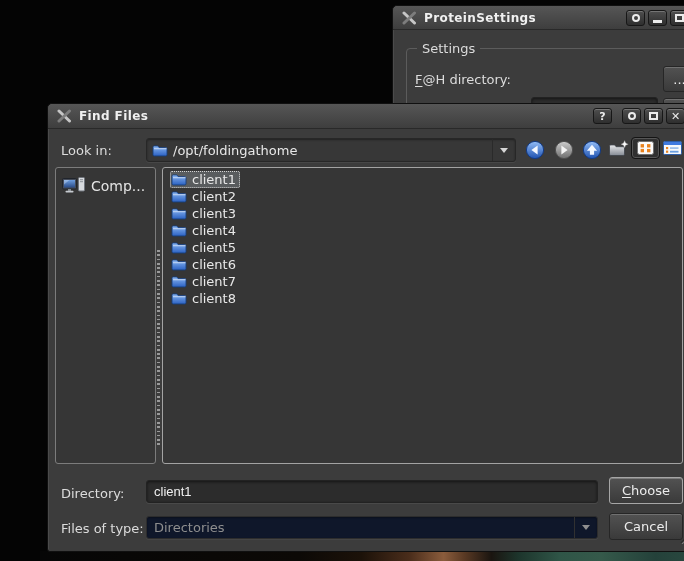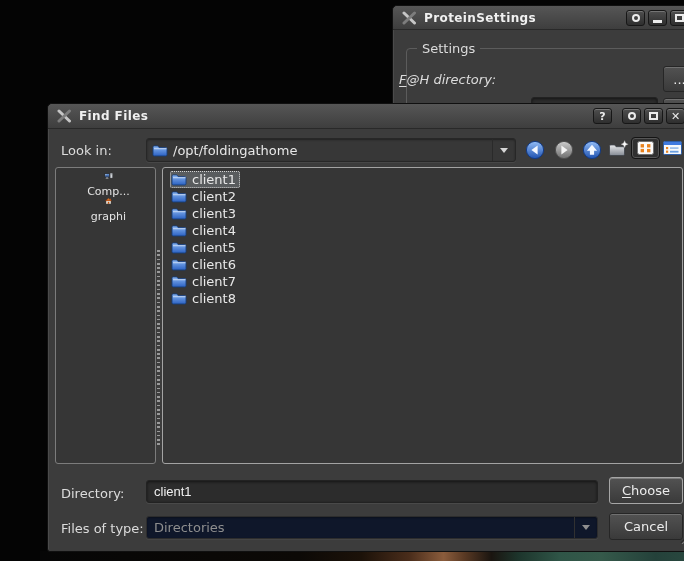--- a/index.html
+++ b/index.html
@@ -79,21 +79,21 @@
   
   .ps{ left:352px; top:5px; width:330px; height:228px; z-index:1; }
   .groupbox{
     position:absolute; left:13px; top:42px; width:292px; height:178px;
     border:1px solid #5c5c5c; border-radius:4px;
   }
   .group-legend{
     position:absolute; left:24px; top:35px; background:#3c3c3c;
     padding:0 5px; font-size:13px; color:#dcdcdc;
   }
-  .ps-label{ left:6px; top:66px;font-style:italic; }
+  .ps-label{ left:22px; top:66px; }
   .ps-field1{ left:138px; top:59px; width:127px; height:27px; }
   .ps-browse1{ left:270px; top:60px; width:33px; height:26px; }
   .ps-field2{ left:138px; top:91px; width:127px; height:27px; }
   .ps-browse2{ left:270px; top:92px; width:33px; height:26px; }
   .ps-sliver{ left:292px; top:182px; width:36px; height:30px; }
 
   
   .ff{ left:7px; top:103px; width:649px; height:449px; z-index:2; }
   .ff .titlebar{ height:25px; }
 
@@ -120,21 +120,21 @@
   .viewbtn{
     border-radius:4px; padding:3px 5px;
     background:#303030; border:1px solid #141414;
     box-shadow: inset 0 0 0 1px #565656;
   }
   .tb-iconview{ left:583px; top:33px; }
   .tb-detailview{ left:615px; top:37px; }
 
   .panel{ position:absolute; border-radius:3px; background:#363636; }
   .sidebar{ left:7px; top:63px; width:101px; height:297px; border:1px solid #7c7c7c; padding-top:5px; }
-  .side-item{ display:flex; align-items:center; gap:6px; height:25px; padding-left:6px; font-size:11px; color:#e4e4e4;flex-direction:column; }
+  .side-item{ display:flex; align-items:center; gap:6px; height:25px; padding-left:6px; font-size:14px; color:#e4e4e4; }
   .filelist{ left:114px; top:63px; width:521px; height:297px; border:1px solid #a3a3a3; padding:3px 0 0 7px; }
   .splitter{
     position:absolute; left:109px; top:146px; width:3px; height:196px;
     background-image:repeating-linear-gradient(180deg,#9a9a9a 0 1.6px,transparent 1.6px 4.3px);
   }
   .frow{ display:flex; align-items:center; gap:5px; height:17px; font-size:13px; color:#e8e8e8; width:max-content; padding:0 4px 0 1px; }
   .frow.selected{ background:#595c5e; outline:1px dotted #d2d2d2; outline-offset:-1px; border-radius:2px; }
 
   .dir-label{ left:13px; top:382px; }
   .dir-input{ left:98px; top:376px; width:452px; height:23px; font-size:13px; padding-left:7px; }
@@ -305,29 +305,20 @@
           <rect x="18" y="2.2" width="3" height="1" fill="#8a8f96"></rect>
           <rect x="18" y="4.2" width="3" height="1" fill="#8a8f96"></rect>
           <rect x="0.5" y="1.5" width="14" height="10.5" rx="1.2" fill="#454c59" stroke="#20242b"></rect>
           <rect x="2" y="3" width="11" height="7.5" fill="url(#gScreen)"></rect>
           <path d="M2 3 L7.5 3 L2 7.5 z" fill="rgba(255,255,255,.3)"></path>
           <rect x="6" y="12.2" width="3" height="1.6" fill="#9aa0a8"></rect>
           <rect x="3.5" y="13.8" width="8" height="1.7" rx="0.8" fill="#c6cad0"></rect>
         </svg>
         <span>Comp...</span>
       </div>
-      <div class="side-item">
-        <svg width="19" height="17" viewBox="0 0 19 17">
-          <rect x="13.4" y="2" width="2.6" height="4.4" fill="#c2561a"></rect>
-          <path d="M9.5 0.8 L18.6 8.7 H0.4 z" fill="url(#gRoof)" stroke="#8a3206" stroke-width="0.8"></path>
-          <rect x="3" y="8.7" width="13" height="7.6" fill="#f5f1e8" stroke="#c2b8a6" stroke-width="0.8"></rect>
-          <rect x="7.8" y="11" width="3.6" height="5.3" rx="0.4" fill="#cf5c14" stroke="#8a3206" stroke-width="0.6"></rect>
-        </svg>
-        <span>graphi</span>
-      </div>
     </div>
 
     <div class="splitter"></div>
 
     <div class="panel filelist">
       <div class="frow selected">
         <svg width="16" height="13" viewBox="0 0 16 13">
             <path d="M1 3.1 C1 2.4 1.5 1.9 2.2 1.9 h3.6 l1.3 1.7 h6.7 c.7 0 1.2 .5 1.2 1.2 v6 c0 .7 -.5 1.2 -1.2 1.2 H2.2 C1.5 12 1 11.5 1 10.8 z" fill="url(#gFolder)" stroke="#173e7c" stroke-width="0.9"></path>
             <path d="M2 4.7 h12.7" stroke="rgba(255,255,255,.55)" stroke-width="1.1"></path>
           </svg>

